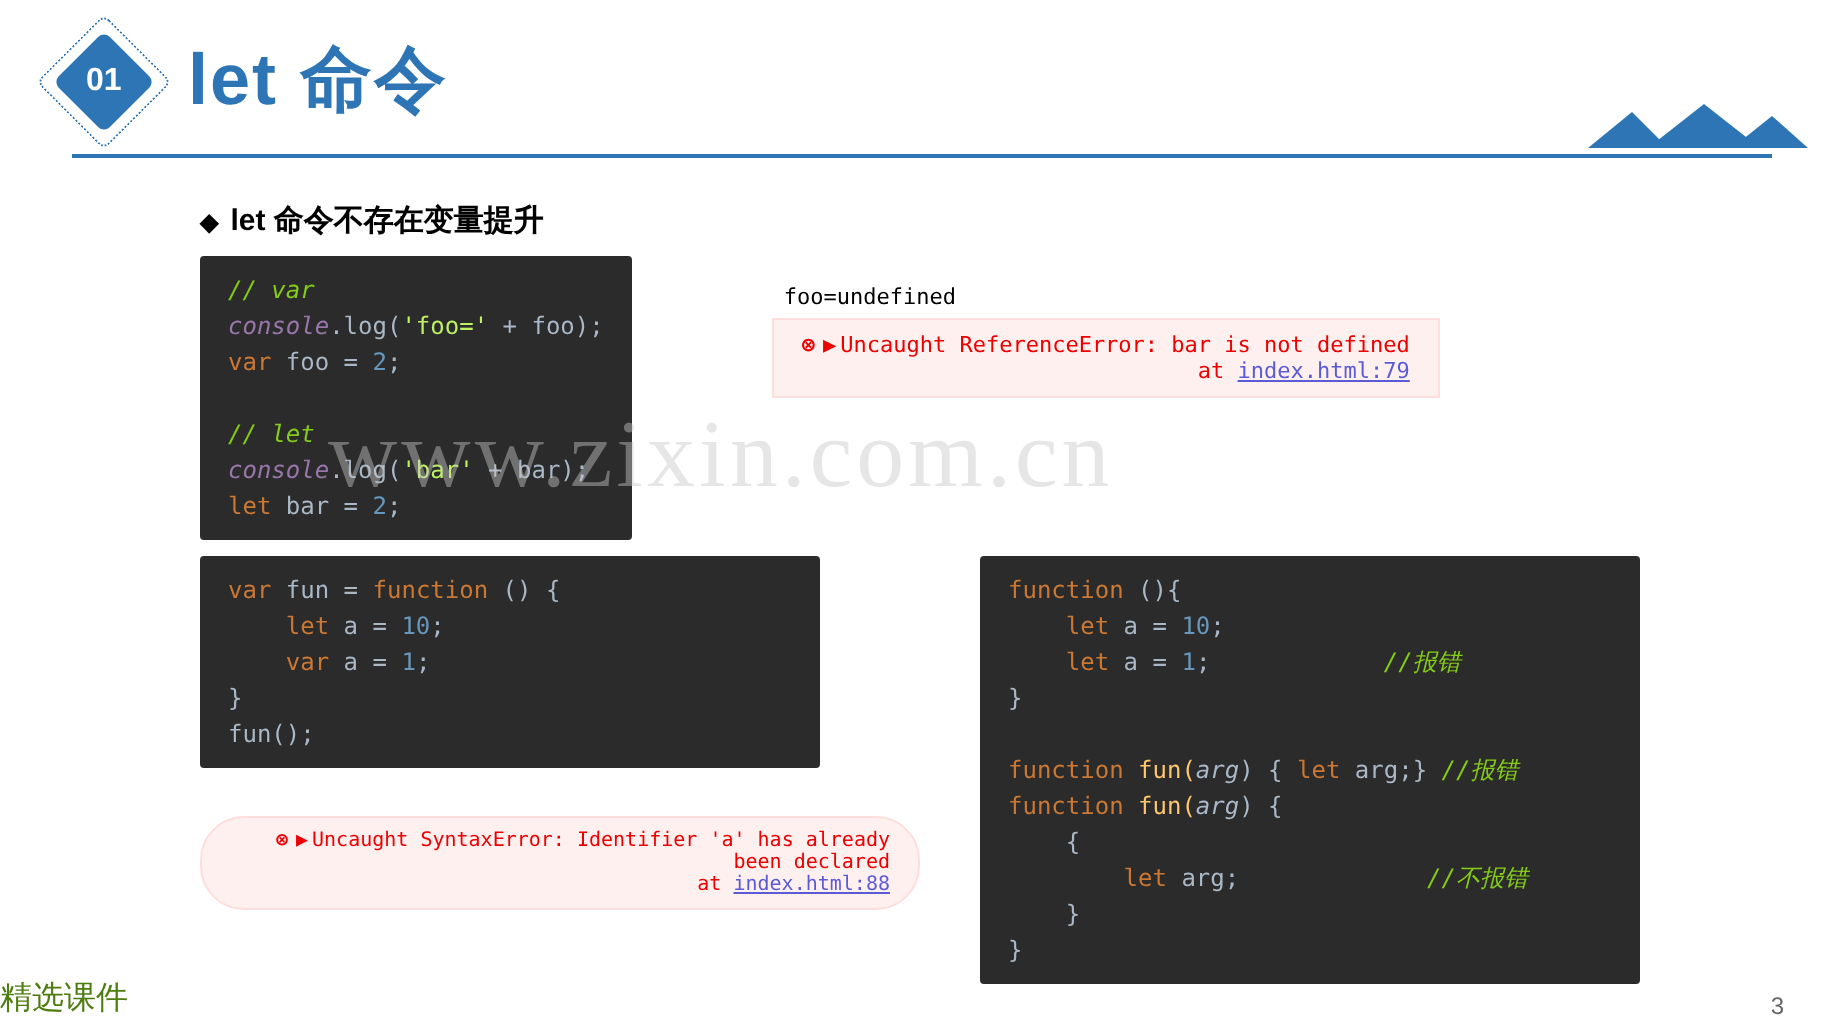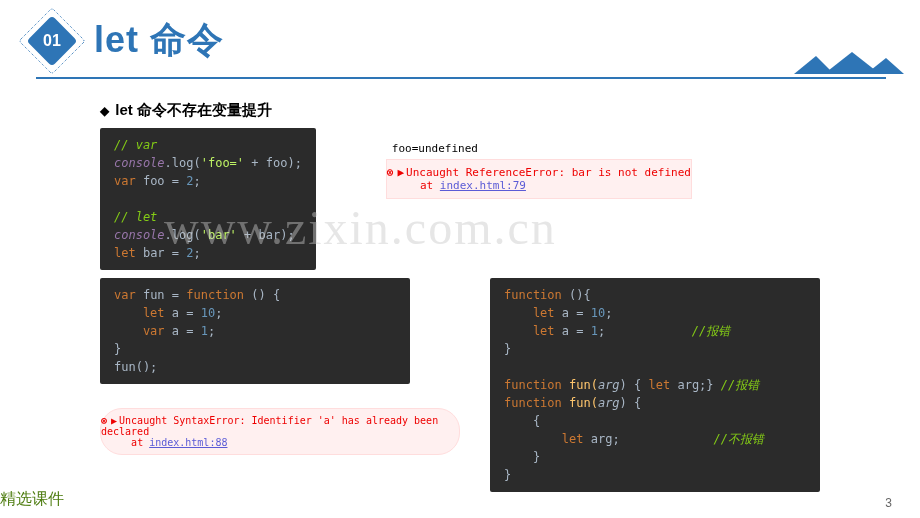--- a/index.html
+++ b/index.html
@@ -18,21 +18,21 @@
   .row1 { display: flex; align-items: flex-start; gap: 70px; }
   .code { background: #2b2b2b; color: #a9b7c6; font-family: Consolas, monospace; font-size: 12px; line-height: 1.5; padding: 8px 14px; border-radius: 2px; white-space: pre; }
   .code .cm { color: #84cc16; font-style: italic; }
   .code .kw { color: #cc7832; }
   .code .kw2 { color: #cc7832; }
   .code .obj { color: #9876aa; font-style: italic; }
   .code .fn { color: #ffc66d; }
   .code .str { color: #bef264; }
   .code .num { color: #6897bb; }
   .code .arg { color: #a9b7c6; font-style: italic; margin-top: 14px; }
-  .err { background: #fff0f0; border: 1px solid #fdd; font-family: Consolas, monospace; font-size: 11px; padding: 6px 0; color: #333; position: relative; }
+  .err { background: #fff0f0; border: 1px solid #fdd; font-family: Consolas, monospace; font-size: 11px; padding: 6px 14px; color: #333; position: relative; text-align: right; }
   .err .x { color: #e00; font-weight: bold; margin-right: 4px; }
   .err .arrow { color: #e00; margin-right: 2px; }
   .err .msg { color: #e00; }
   .err .link { color: #5b5bd6; text-decoration: underline; }
   .console-out { font-family: Consolas, monospace; font-size: 11px; padding-left: 6px; margin-bottom: 4px; }
   .row2 { display: flex; align-items: flex-start; gap: 30px; margin-top: 8px; }
   .col { display: flex; flex-direction: column; gap: 24px; }
   .wm { position: absolute; top: 200px; left: 164px; font-size: 48px; color: rgba(200,200,200,0.45); font-family: Liberation Serif, serif; letter-spacing: 2px; pointer-events: none; }
   .footer { position: absolute; bottom: 8px; width: 100%; text-align: left; font-size: 16px; color: #4d7c0f; }
   .pagenum { position: absolute; bottom: 8px; right: 28px; font-size: 12px; color: #666; }

